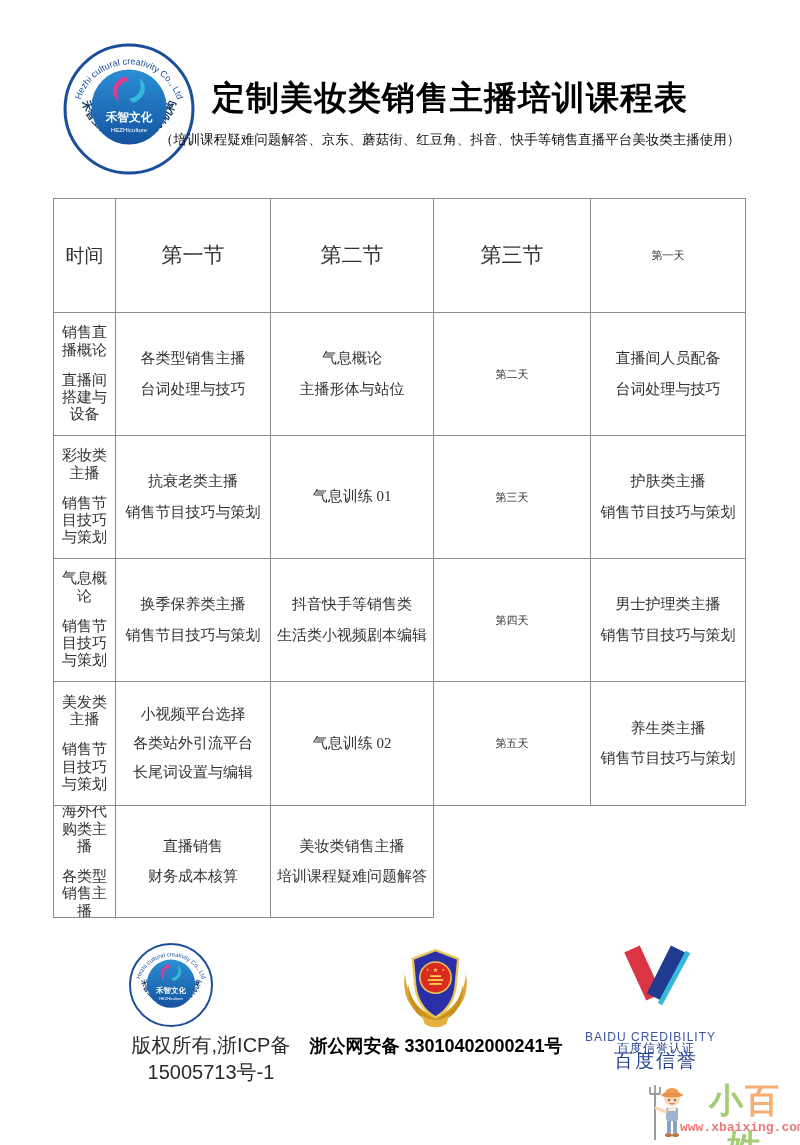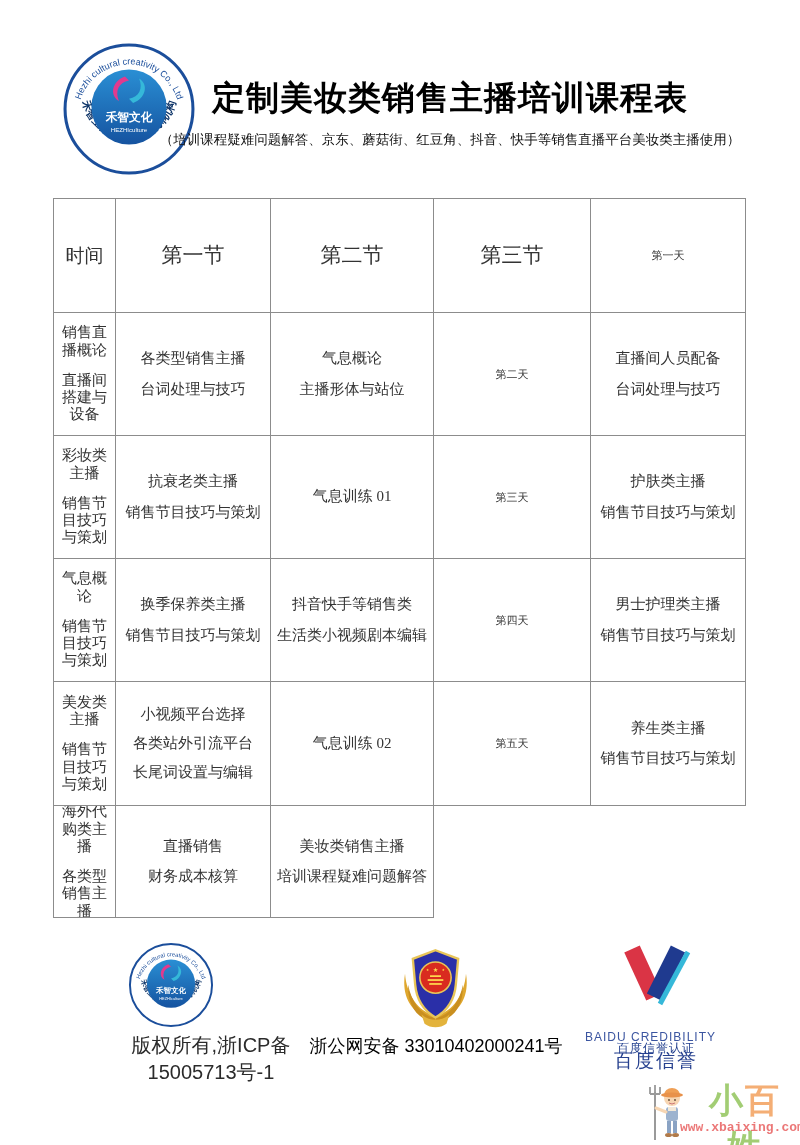--- a/index.html
+++ b/index.html
@@ -30,21 +30,21 @@
   .schedule .cell.tight{gap:12px;}
 
   
   .logo-footer{left:128px;top:942px;width:86px;height:86px;}
   .copyright{position:absolute;left:55px;top:1032px;width:230px;text-align:center;
              font-family:"Liberation Sans","DejaVu Sans",sans-serif;
              font-size:20px;color:#2b2b2b;margin-left:41px;}
   .police-badge{position:absolute;left:388px;top:944px;width:95px;height:86px;}
   .police-record{position:absolute;left:300px;top:1034px;width:272px;text-align:center;
              font-family:"Liberation Sans","DejaVu Sans",sans-serif;
-             font-size:18px;font-weight:400;color:#000;}
+             font-size:18px;font-weight:700;color:#000;}
   .baidu-logo{position:absolute;left:614px;top:944px;width:84px;height:64px;}
   .baidu-name{position:absolute;left:585px;top:1010px;width:142px;text-align:center;
              font-size:19px;letter-spacing:2px;color:#27418f;margin-top:38px;}
   .baidu-en{position:absolute;left:585px;top:1030px;width:142px;
              font-family:"Liberation Sans","DejaVu Sans",sans-serif;
              font-size:12px;letter-spacing:1px;color:#3b55a0;}
   .baidu-cert{position:absolute;left:585px;top:1040px;width:142px;text-align:center;
              font-size:12px;letter-spacing:1px;color:#1e3c8c;}
 
   

